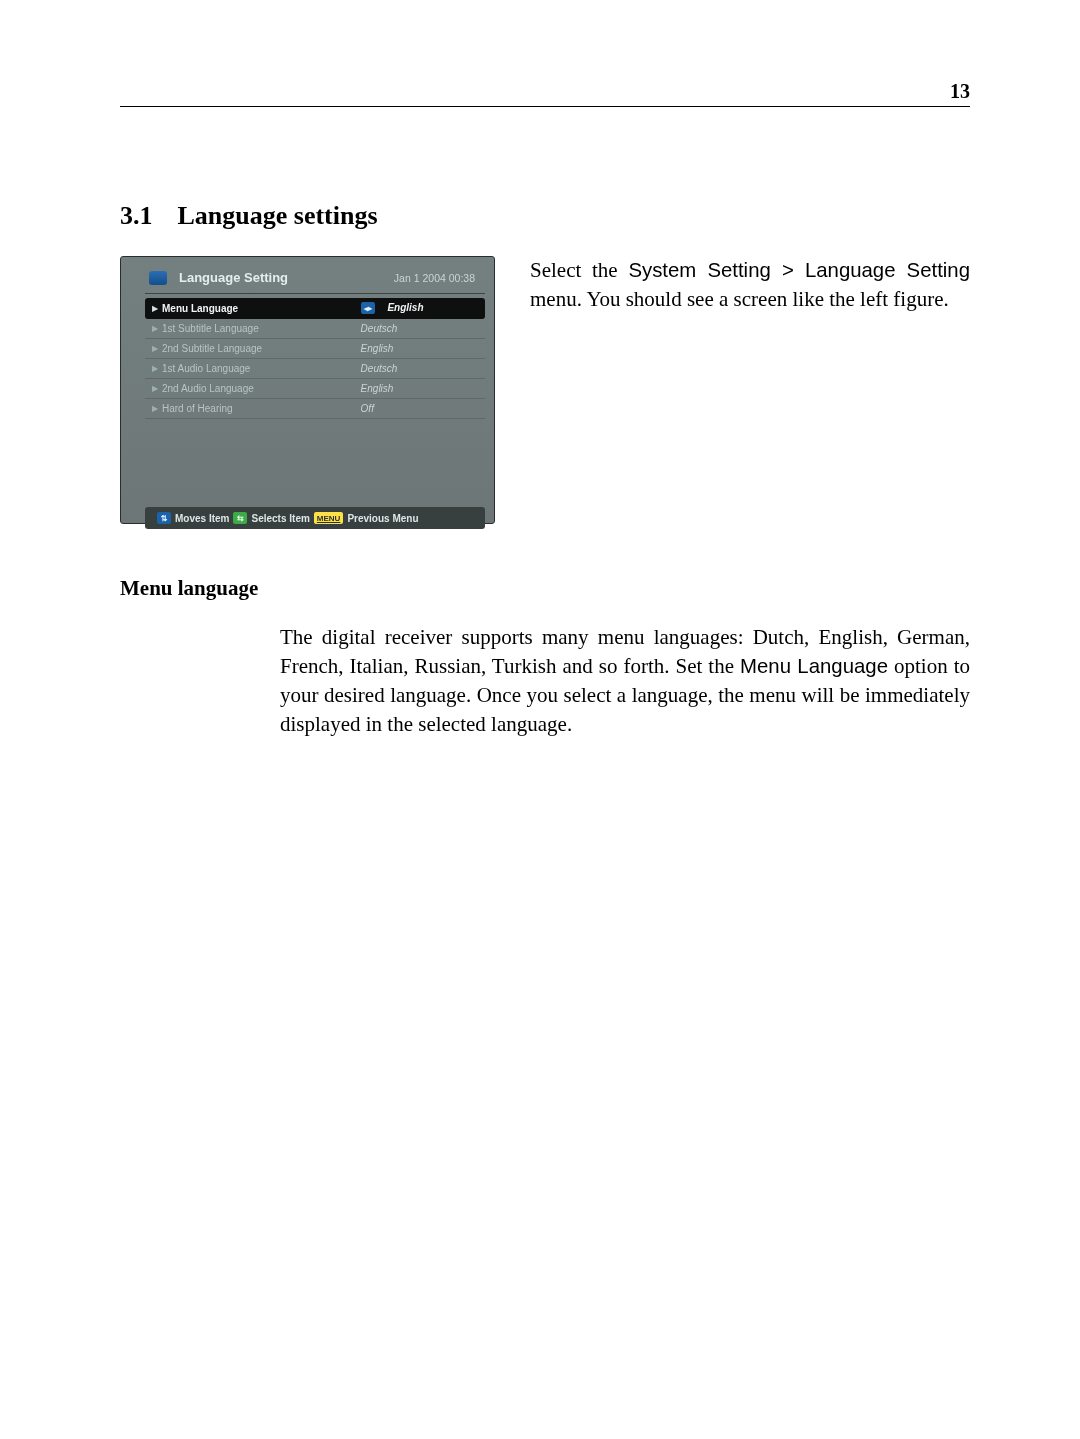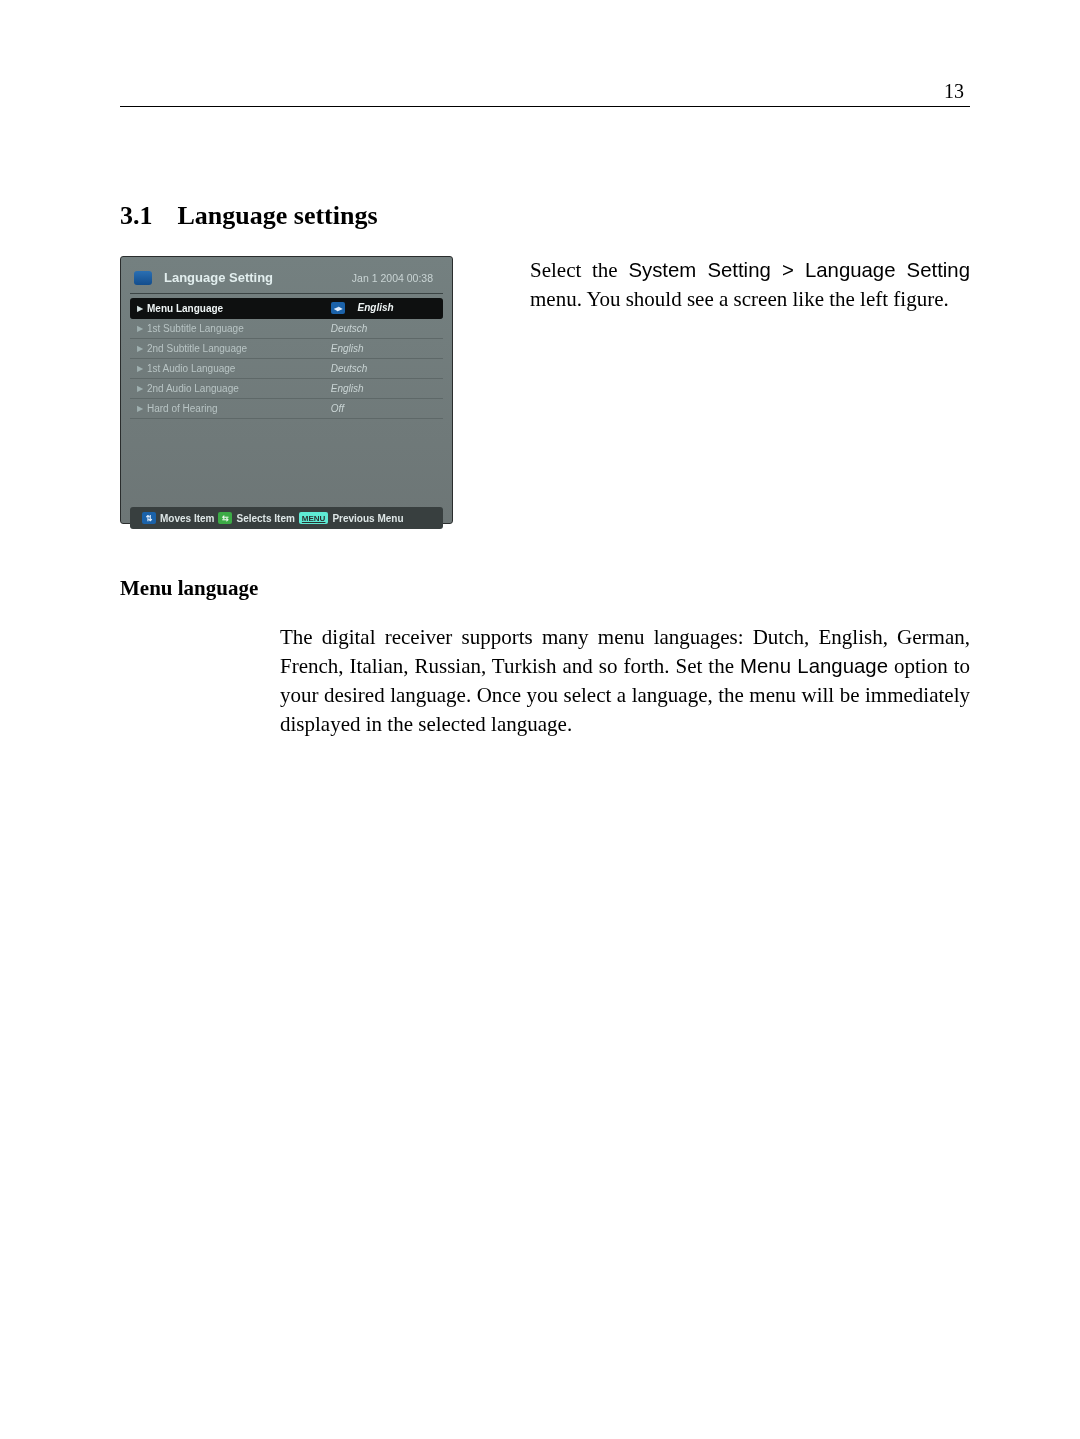--- a/index.html
+++ b/index.html
@@ -16,22 +16,22 @@
     position: relative;
     width: 1080px;
     height: 1439px;
     box-sizing: border-box;
     padding: 85px 110px 110px 120px;
   }
 
   .pagenum {
     position: absolute;
     top: 80px;
-    right: 116px;
-    font-weight: 400;
+    right: 110px;
+    font-weight: 700;
     font-size: 20px;
   }
 
   .toprule {
     position: absolute;
     top: 106px;
     left: 120px;
     right: 110px;
     height: 0;
     border-top: 1.5px solid #000;
@@ -78,27 +78,27 @@
     font-size: 21px;
     line-height: 1.38;
     text-align: justify;
   }
   .rcol p { margin: 0 0 14px 0; }
 
   .sans { font-family: Arial, Helvetica, sans-serif; font-size: 0.97em; }
 
   
   .osd {
-    width: 333px;
+    width: 375px;
     height: 268px;
     background: #6f7a7a;
     background: linear-gradient(#748080, #6d7676);
     border: 1px solid #2a2d2d;
     box-sizing: border-box;
-    padding: 9px 9px 7px 9px;
+    padding: 9px 9px 7px 24px;
     border-radius: 3px;
     color: #d9e4e4;
     font-family: Verdana, Arial, sans-serif;
     font-size: 10.5px;
   }
 
   .osd-titlebar {
     display: flex;
     align-items: center;
     justify-content: space-between;
@@ -183,21 +183,21 @@
     align-items: center;
     justify-content: center;
     border-radius: 2px;
     padding: 0 3px;
     height: 12px;
     font-size: 8px;
     font-weight: 700;
   }
   .hint-badge.blue { background: #1b62a9; color: #e4f0ff; width: 14px; padding: 0; }
   .hint-badge.green { background: #3cab46; color: #e9f7ea; width: 14px; padding: 0; }
-  .hint-badge.white { background: #5eead4; color: #2b3131; text-decoration: underline; }
+  .hint-badge.white { background: #fde047; color: #2b3131; text-decoration: underline; }
 
   
   .subhead {
     margin-top: 52px;
     font-size: 21px;
     font-weight: 700;
   }
   .body-indent {
     margin: 22px 0 0 160px;
     font-size: 21px;

